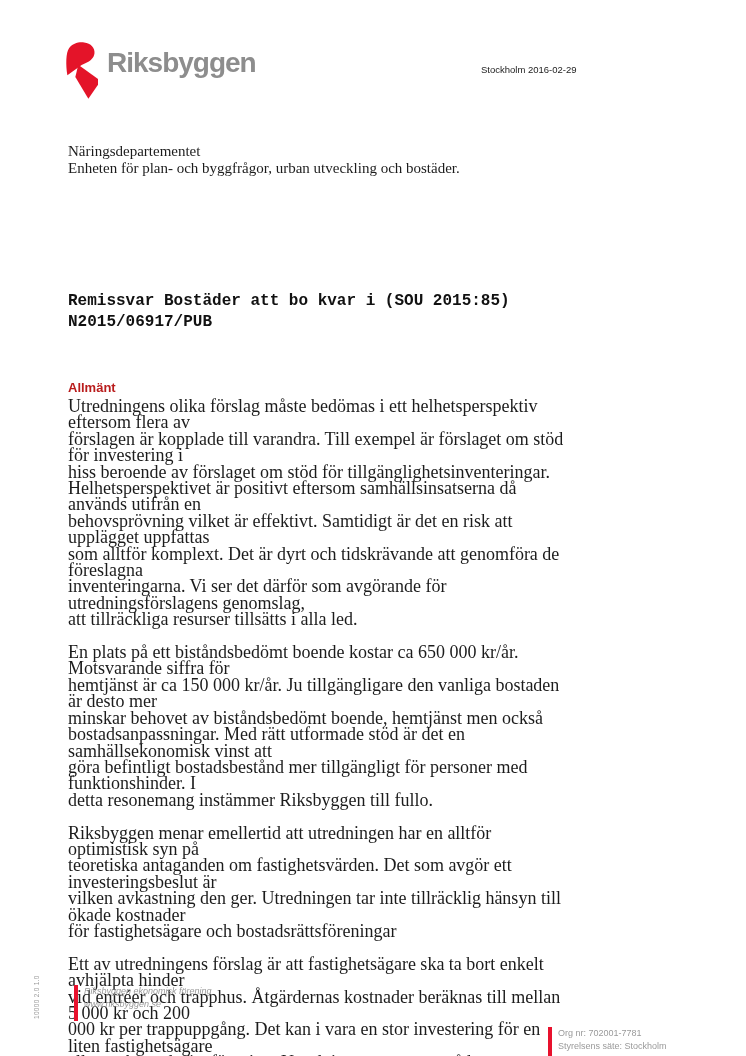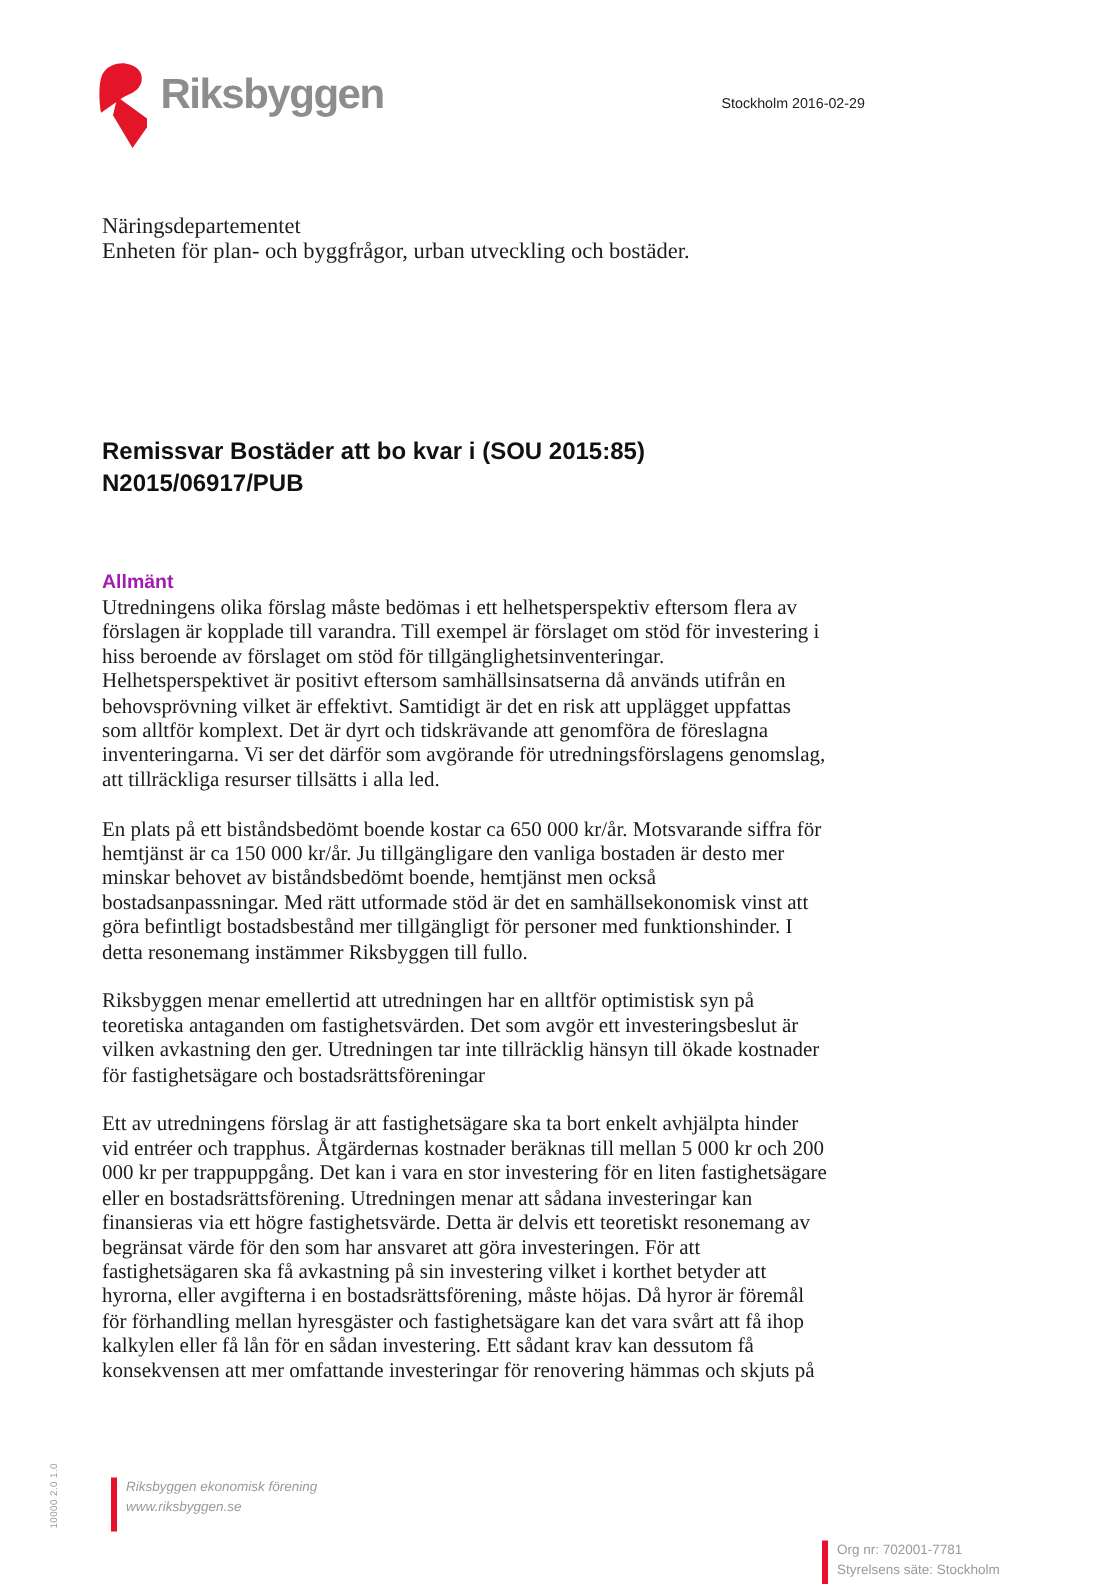--- a/index.html
+++ b/index.html
@@ -26,34 +26,34 @@
     font-size:9.5px;color:#222;
   }
   
   .recipient{
     position:absolute;left:68px;top:143px;
     font-size:15px;line-height:17px;white-space:pre-line;
   }
   
   .subject{
     position:absolute;left:68px;top:291px;
-    font-family:Liberation Sans, sans-serif;
+    font-family:Liberation Mono, monospace;
     font-weight:700;font-size:16px;line-height:21px;
     color:#111;white-space:pre-line;
   }
   
   .body-text{position:absolute;left:68px;top:380px;width:505px;}
   .section-heading{
     font-family:"Liberation Sans", sans-serif;
     font-weight:700;font-size:13px;line-height:15px;
-    margin:0 0 3px 0;color:#a21caf;
+    margin:0 0 3px 0;color:#b91c1c;
   }
   .para{
     margin:0 0 16.4px 0;
-    font-size:14px;line-height:16.4px;
+    font-size:18px;line-height:16.4px;
     white-space:pre-line;
   }
   
   .doc-code{
     position:absolute;left:33px;top:1019px;
     transform:rotate(-90deg);transform-origin:top left;
     font-family:"Liberation Sans", sans-serif;
     font-size:6.5px;color:#9a9a9a;letter-spacing:0.3px;
     white-space:nowrap;
   }

